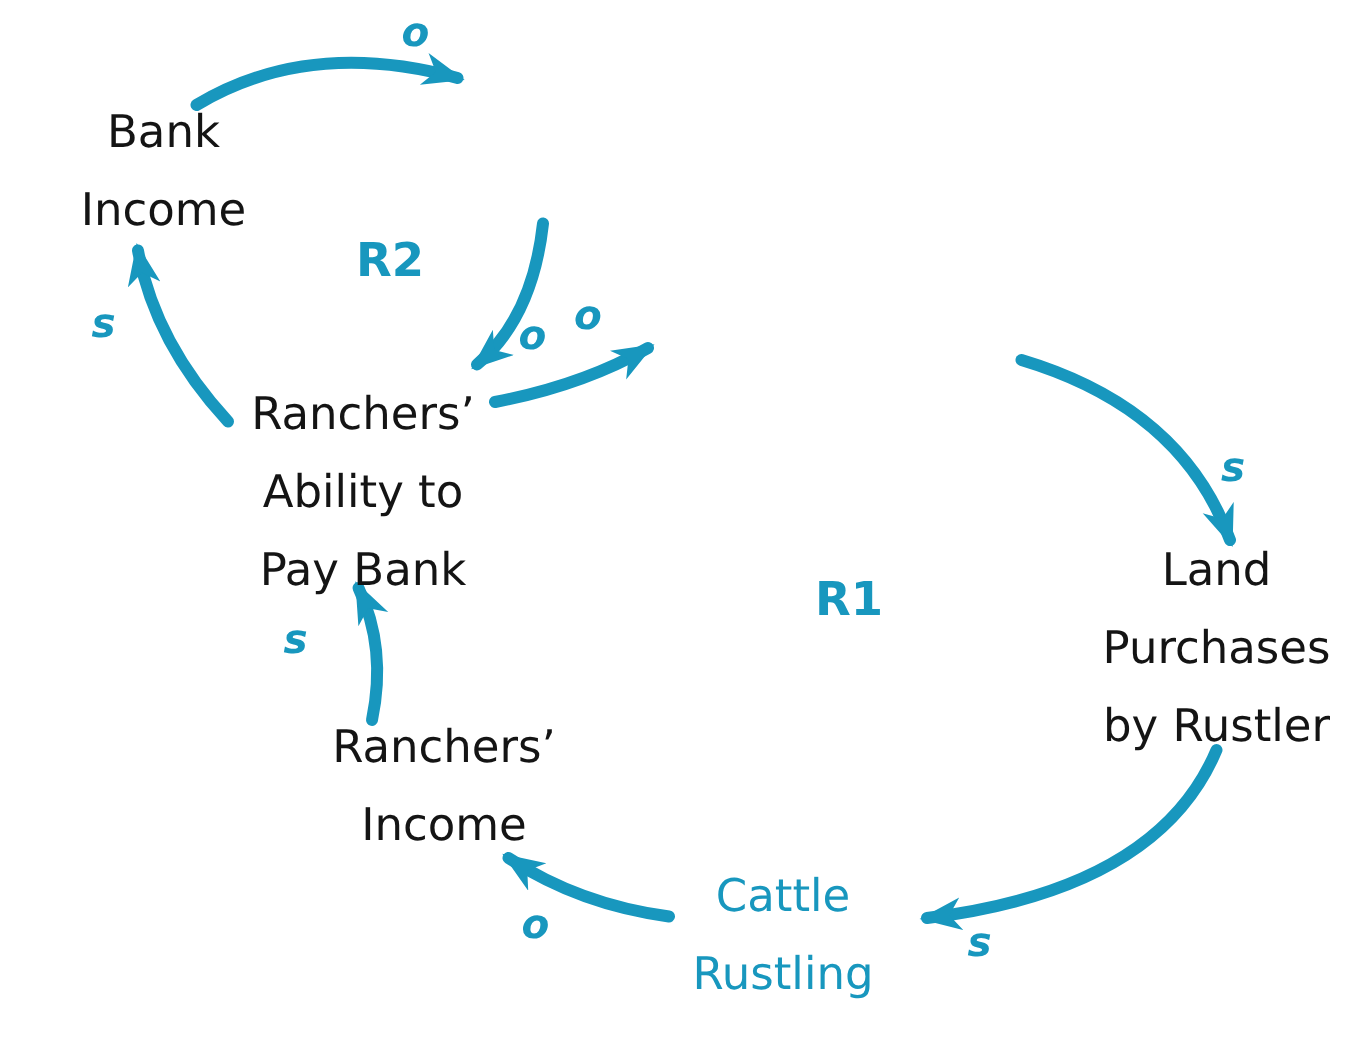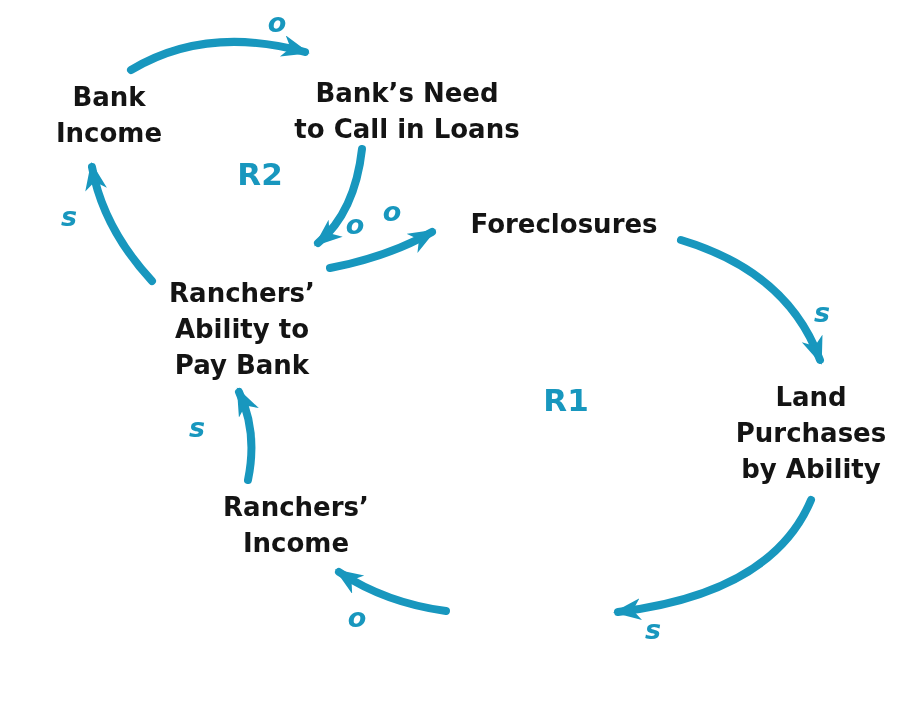--- a/index.html
+++ b/index.html
@@ -31,23 +31,23 @@
     stroke-width: 8;
     stroke-linecap: round;
   }
   .arrowhead-shape { fill: var(--accent); }
   .node {
     position: absolute;
     transform: translate(-50%, -50%);
     text-align: center;
     white-space: pre-line;
     color: var(--ink);
-    font-size: 26px;
-    font-weight: 700;
-    line-height: 36px;
+    font-size: 30px;
+    font-weight: 400;
+    line-height: 52px;
     letter-spacing: 0px;
   }
   .node.teal { color: var(--accent); }
   .loop-label {
     position: absolute;
     transform: translate(-50%, -50%);
     color: var(--accent);
     font-size: 31px;
     font-weight: 700;
     margin-left: 36px;
@@ -79,29 +79,28 @@
     <path class="edge" marker-end="url(#ah)" d="M 681 240 Q 788 272 820 360"></path>
     <path class="edge" marker-end="url(#ah)" d="M 811 500 Q 772 593 618 612"></path>
     <path class="edge" marker-end="url(#ah)" d="M 446 611 Q 386 603 339 572"></path>
     <path class="edge" marker-end="url(#ah)" d="M 248 480 Q 258 432 239 392"></path>
     <path class="edge" marker-end="url(#ah)" d="M 152 281 Q 103 228 92 167"></path>
   </svg>
 
   <div class="node" style="left:109px; top:115px;">Bank
 Income</div>
 
-  <div class="node" style="left:407px; top:111px;">Bank’s Need
-to Call in Loans</div>
 
-  <div class="node" style="left:564px; top:224px;">Foreclosures</div>
 
   <div class="node" style="left:811px; top:433px;">Land
 Purchases
-by Ability</div>
+by Rustler</div>
 
+  <div class="node teal" style="left:522px; top:624px;">Cattle
+Rustling</div>
 
   <div class="node" style="left:296px; top:525px;">Ranchers’
 Income</div>
 
   <div class="node" style="left:242px; top:329px;">Ranchers’
 Ability to
 Pay Bank</div>
 
   <div class="loop-label" style="left:530px; top:400px;text-align:center;">R1</div>
 

